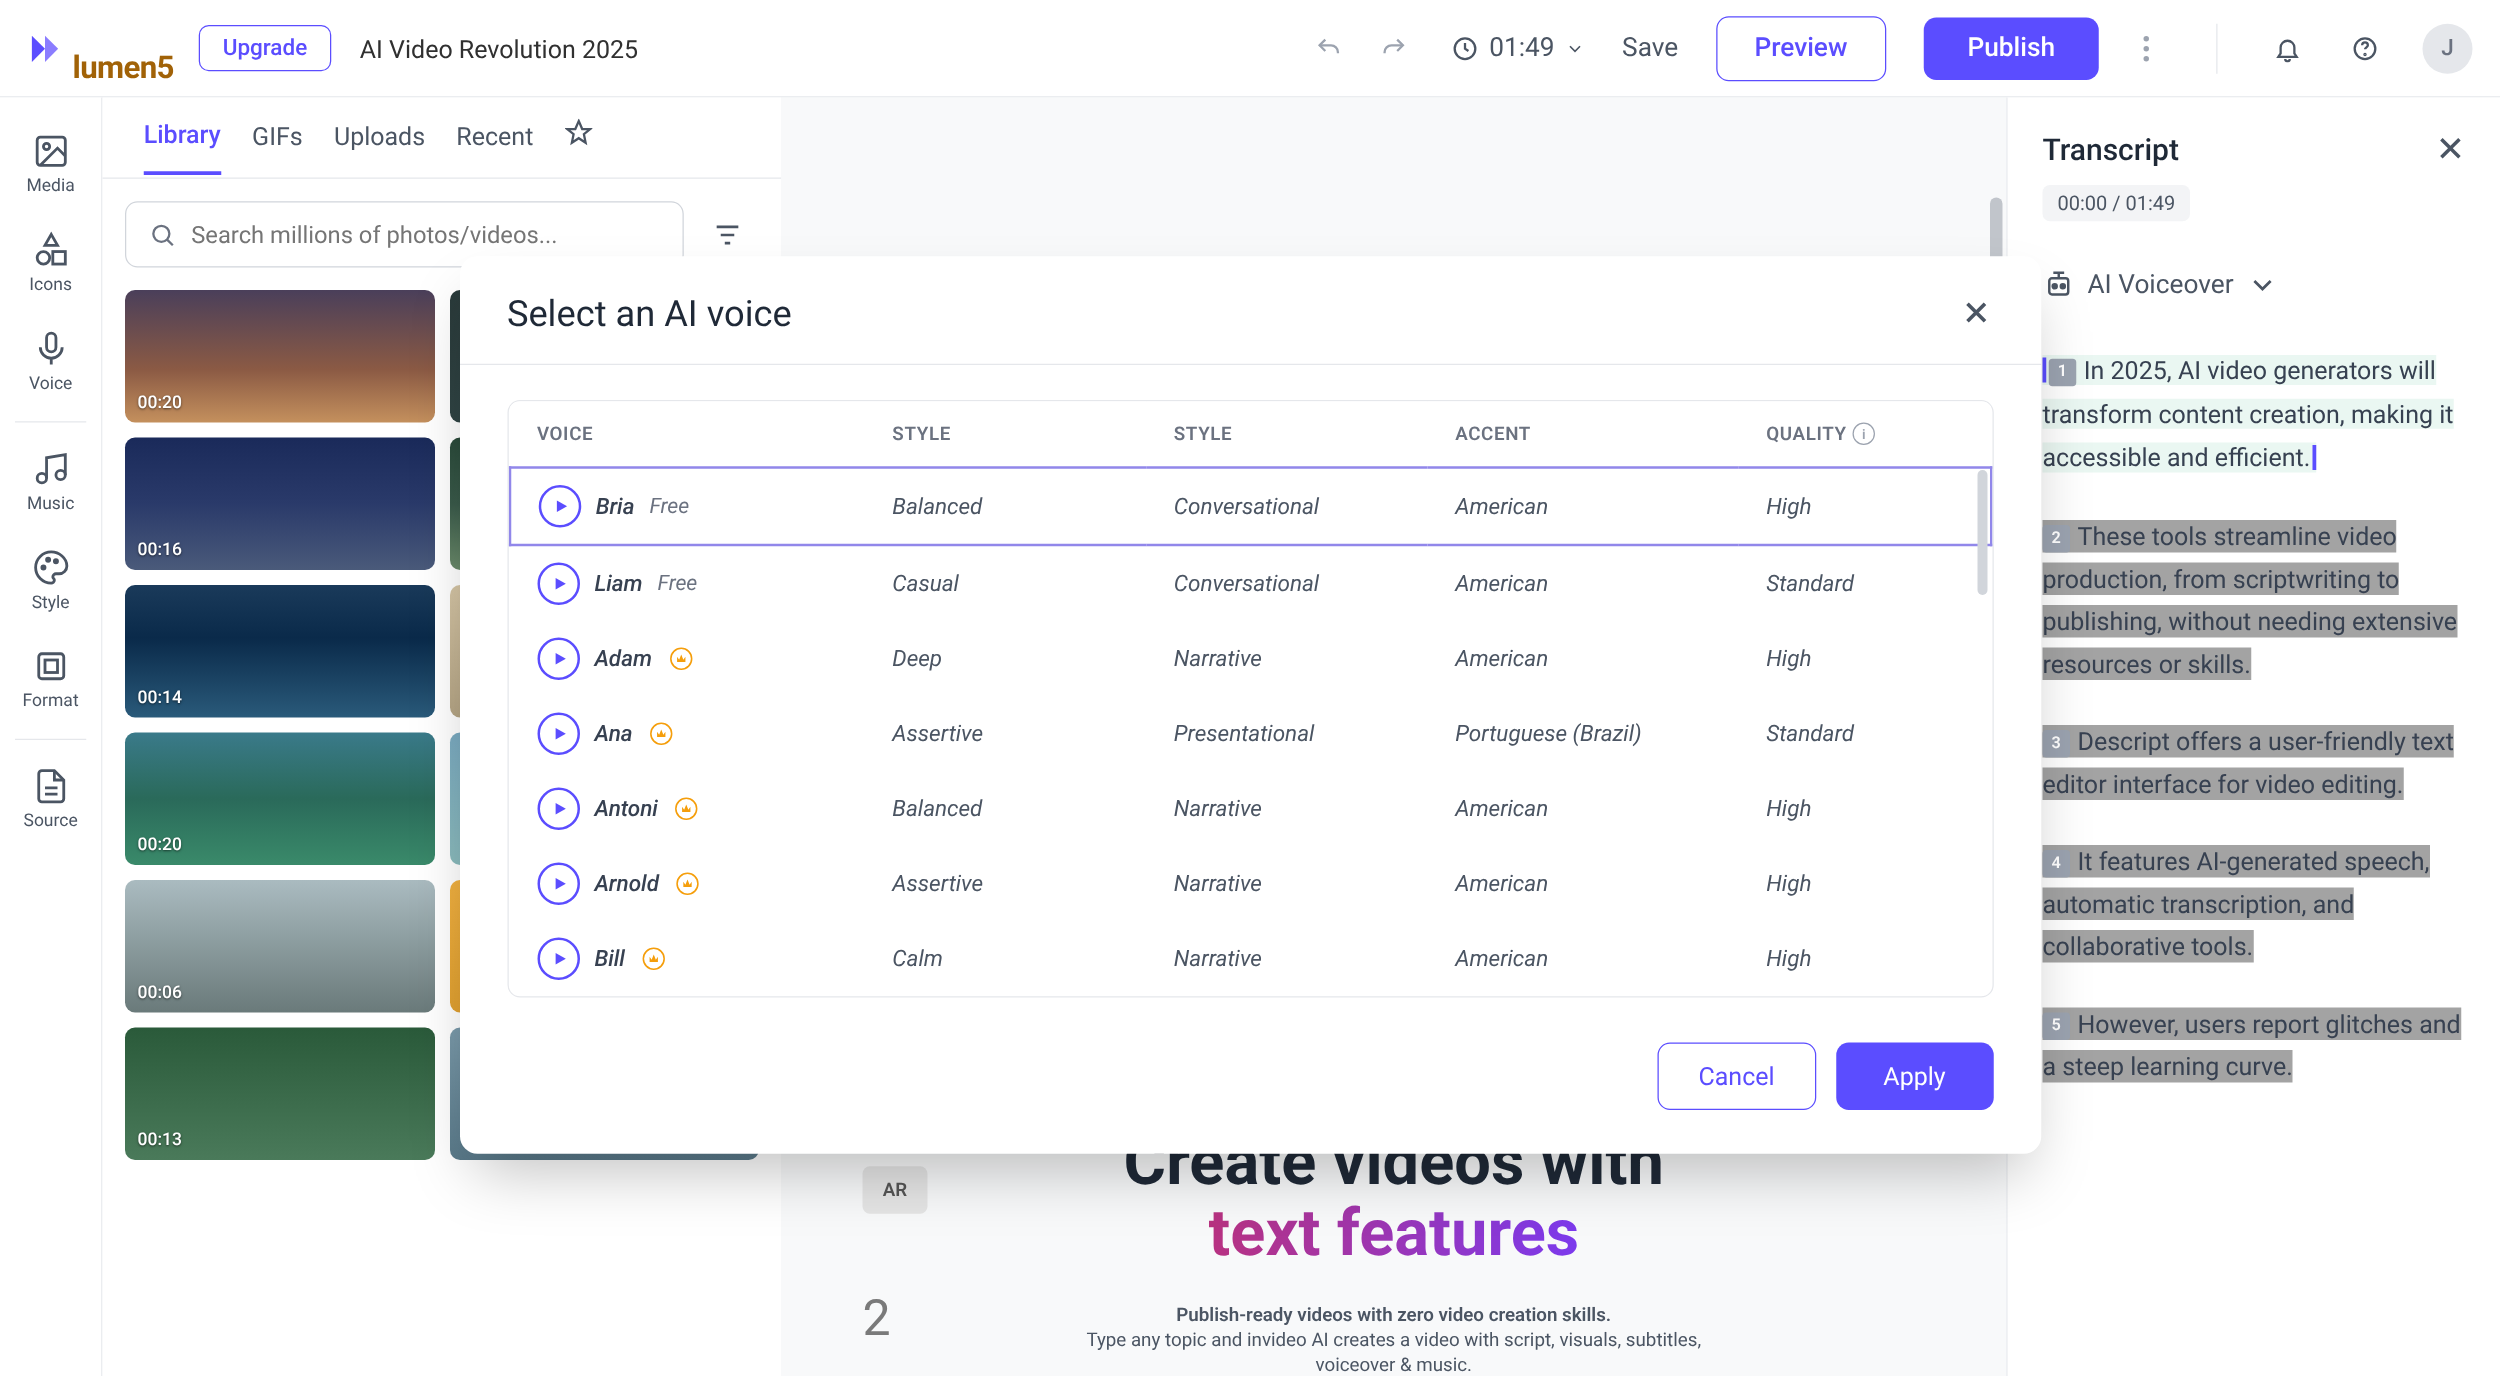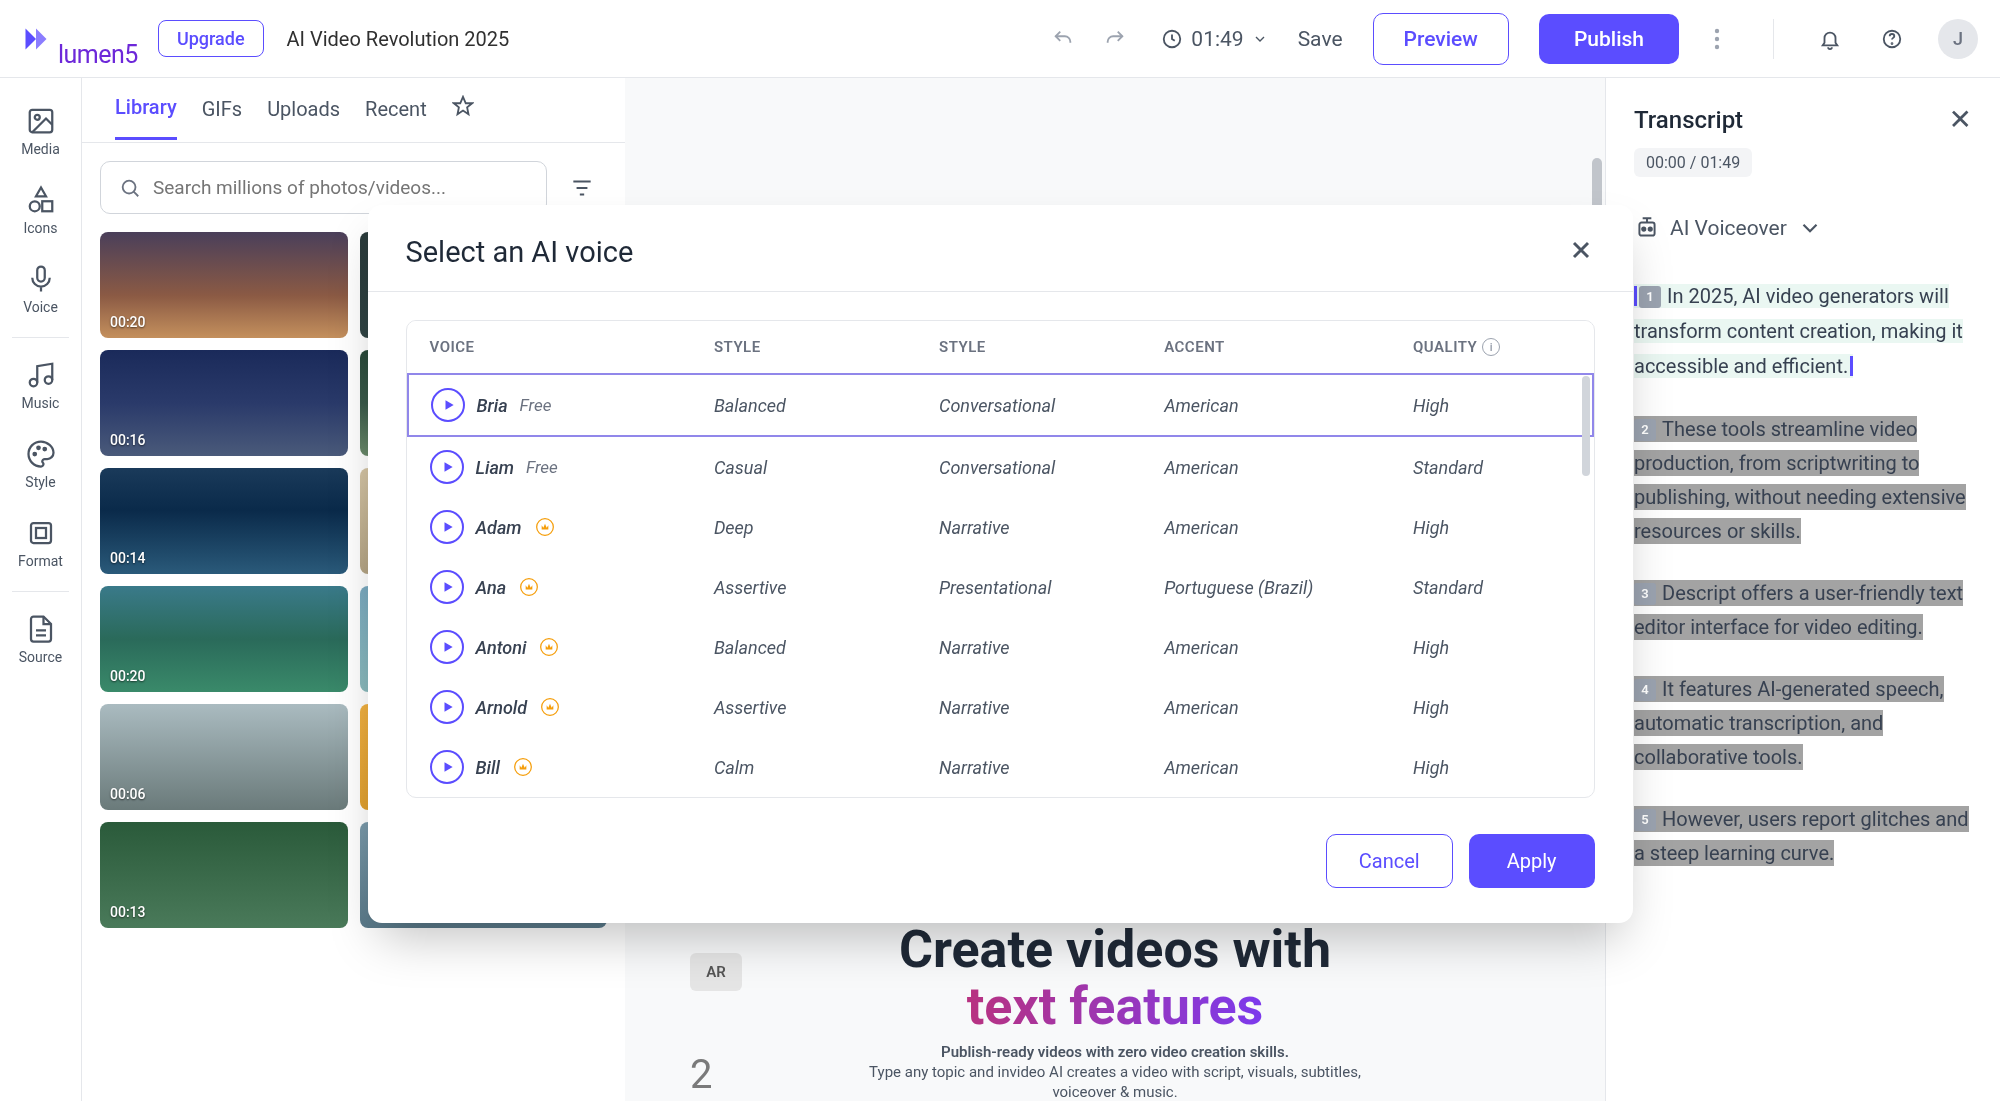--- a/index.html
+++ b/index.html
@@ -2,21 +2,21 @@
 <html><head>
 <meta charset="utf-8">
 <style>
 * { margin: 0; padding: 0; box-sizing: border-box; font-family: -apple-system, BlinkMacSystemFont, "Segoe UI", Roboto, Helvetica, Arial, sans-serif; }
 body { width: 2000px; height: 1101px; background: #f8f9fa; overflow: hidden; position: relative; }
 
 
 .header { height: 78px; background: #fff; border-bottom: 1px solid #e5e7eb; display: flex; align-items: center; padding: 0 22px; }
 .logo-group { display: flex; align-items: center; gap: 8px; }
 .logo { width: 28px; height: 28px; display:flex; align-items:center; justify-content:center;}
-.logo-text { font-size: 25px; font-weight: 400; color: #6d28d9; letter-spacing: -0.5px; margin-top: 32px; }
+.logo-text { font-size: 25px; font-weight: 700; color: #a16207; letter-spacing: -0.5px; margin-top: 32px; }
 .upgrade-btn { margin-left: 20px; padding: 7px 18px; border: 1px solid #5b4dff; color: #5b4dff; font-size: 18px; font-weight: 500; border-radius: 8px; background: #fff; cursor:pointer; }
 .project-title { margin-left: 23px; font-size: 20px; color: #303030; font-weight: 400; }
 .header-right { margin-left: auto; display: flex; align-items: center; gap: 30px; }
 .icon-btn { width: 32px; height: 32px; display: flex; align-items: center; justify-content: center; color: #9ca3af; cursor: pointer; }
 .icon-btn svg { width: 22px; height: 22px; }
 .duration-badge { display: flex; align-items: center; gap: 8px; color: #4b5563; font-size: 21px; }
 .save-btn { font-size: 21px; color: #4b5563; cursor: pointer; background:none; border:none; }
 .preview-btn { padding: 13px 30px; border: 1px solid #5b4dff; color: #5b4dff; font-size: 21px; font-weight: 500; border-radius: 10px; background: #fff; cursor:pointer;}
 .publish-btn { padding: 13px 35px; background: #5b4dff; color: #fff; font-size: 21px; font-weight: 500; border-radius: 10px; border:none; cursor:pointer;}
 .vert-divider { width:1px; height:40px; background:#e5e7eb; margin:0 10px;}
@@ -59,21 +59,21 @@
 .thumb11 { background: linear-gradient(180deg,#2a5a3a 0%,#4a7a5a 100%);}
 .thumb12 { background: linear-gradient(180deg,#7a9aaa 0%,#5a7a8a 100%);}
 
 
 .canvas-area { flex: 1; background: #f8f9fa; position: relative; }
 .canvas-content { position: absolute; bottom: 0; left: 50%; transform: translateX(-50%); width: 680px; text-align: center; }
 .ar-badge { position: absolute; left: -85px; top: 32px; width: 52px; height: 38px; background: #e5e5e5; border-radius: 6px; display:flex; align-items:center; justify-content:center; font-size:15px; font-weight:600; color:#555;}
 .big-num { position: absolute; left: -85px; top: 130px; font-size: 40px; color: #7a7a7a;}
 .canvas-h1 { font-size: 52px; font-weight: 700; color: #1f2937; line-height: 1.1; }
 .canvas-h1-accent { background: linear-gradient(90deg, #b83280, #7c3aed); -webkit-background-clip: text; -webkit-text-fill-color: transparent; background-clip: text; }
-.canvas-sub { font-size: 15px; color: #4b5563; font-weight: 600; margin-top: 8px;}
+.canvas-sub { font-size: 15px; color: #4b5563; font-weight: 600; margin-top: 28px;}
 .canvas-sub2 { font-size: 15px; color: #4b5563; margin-top: 2px;}
 
 
 .transcript-panel { width: 395px; background: #fff; border-left: 1px solid #e5e7eb; padding: 25px 28px; }
 .transcript-header { display: flex; justify-content: space-between; align-items: center; }
 .transcript-title { font-size: 24px; font-weight: 500; color: #1f2937; }
 .close-x { font-size: 28px; color: #4b5563; cursor:pointer;}
 .time-badge { display: inline-block; margin-top: 12px; padding: 5px 12px; background: #f3f4f6; border-radius: 6px; font-size: 16px; color: #4b5563; }
 .voiceover-row { margin-top: 38px; display: flex; align-items: center; gap: 10px; color: #4b5563; font-size: 21px; }
 .voiceover-row svg { width: 26px; height: 26px; }

